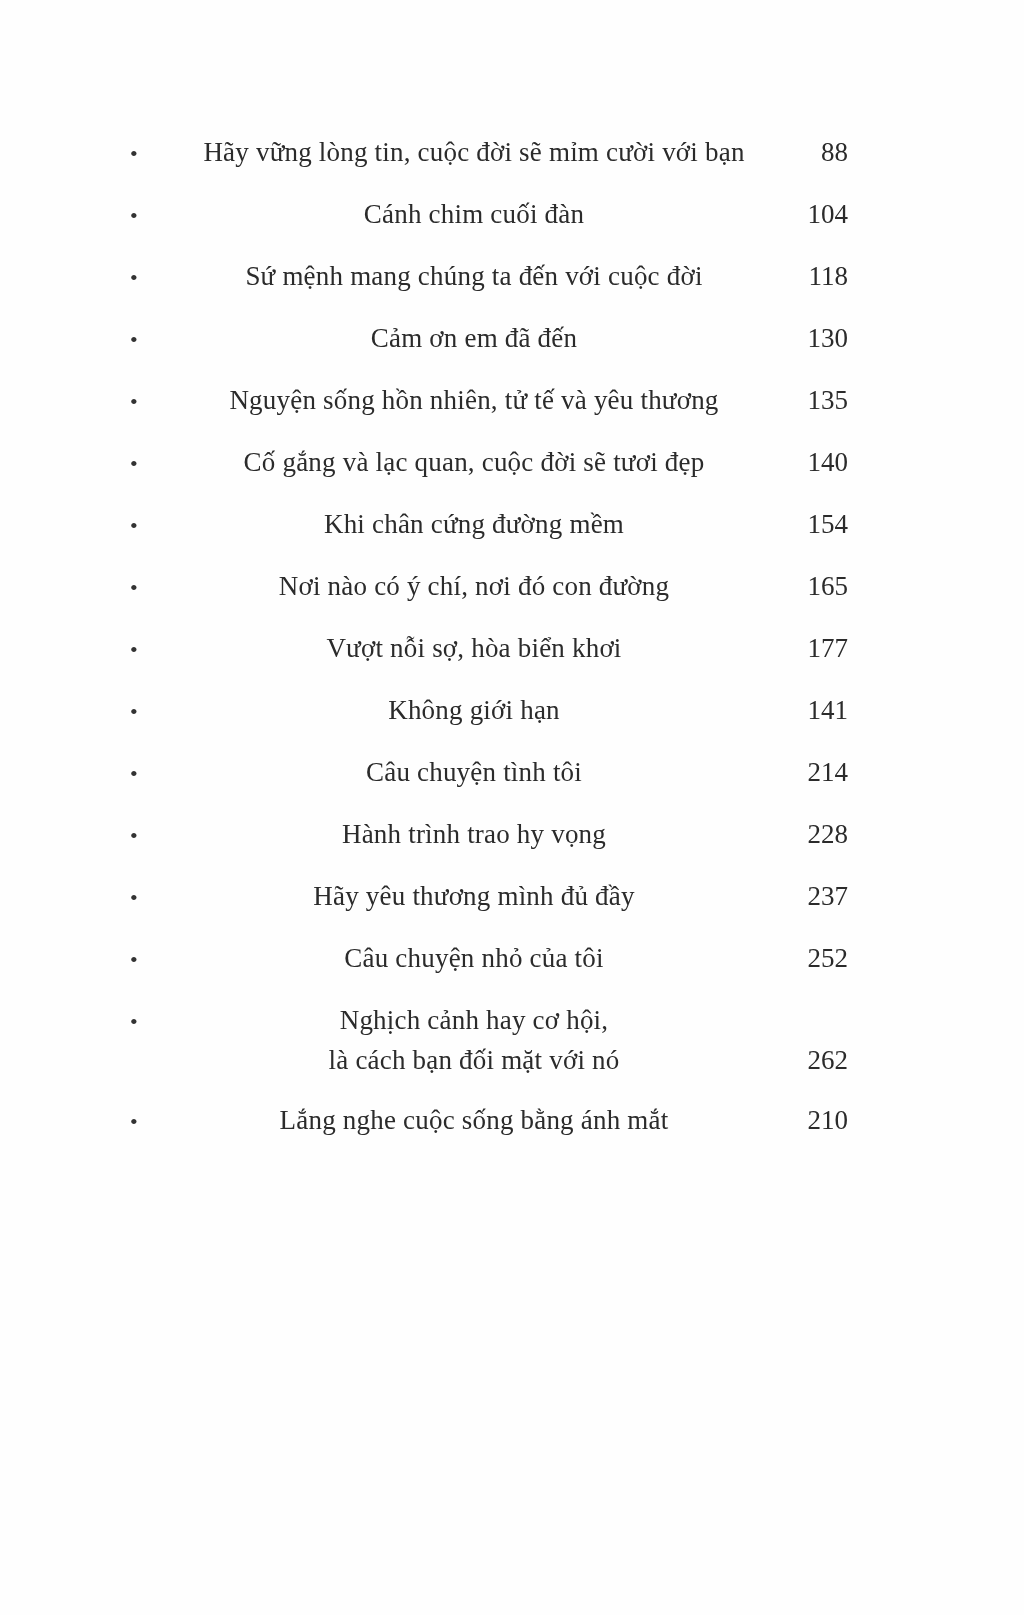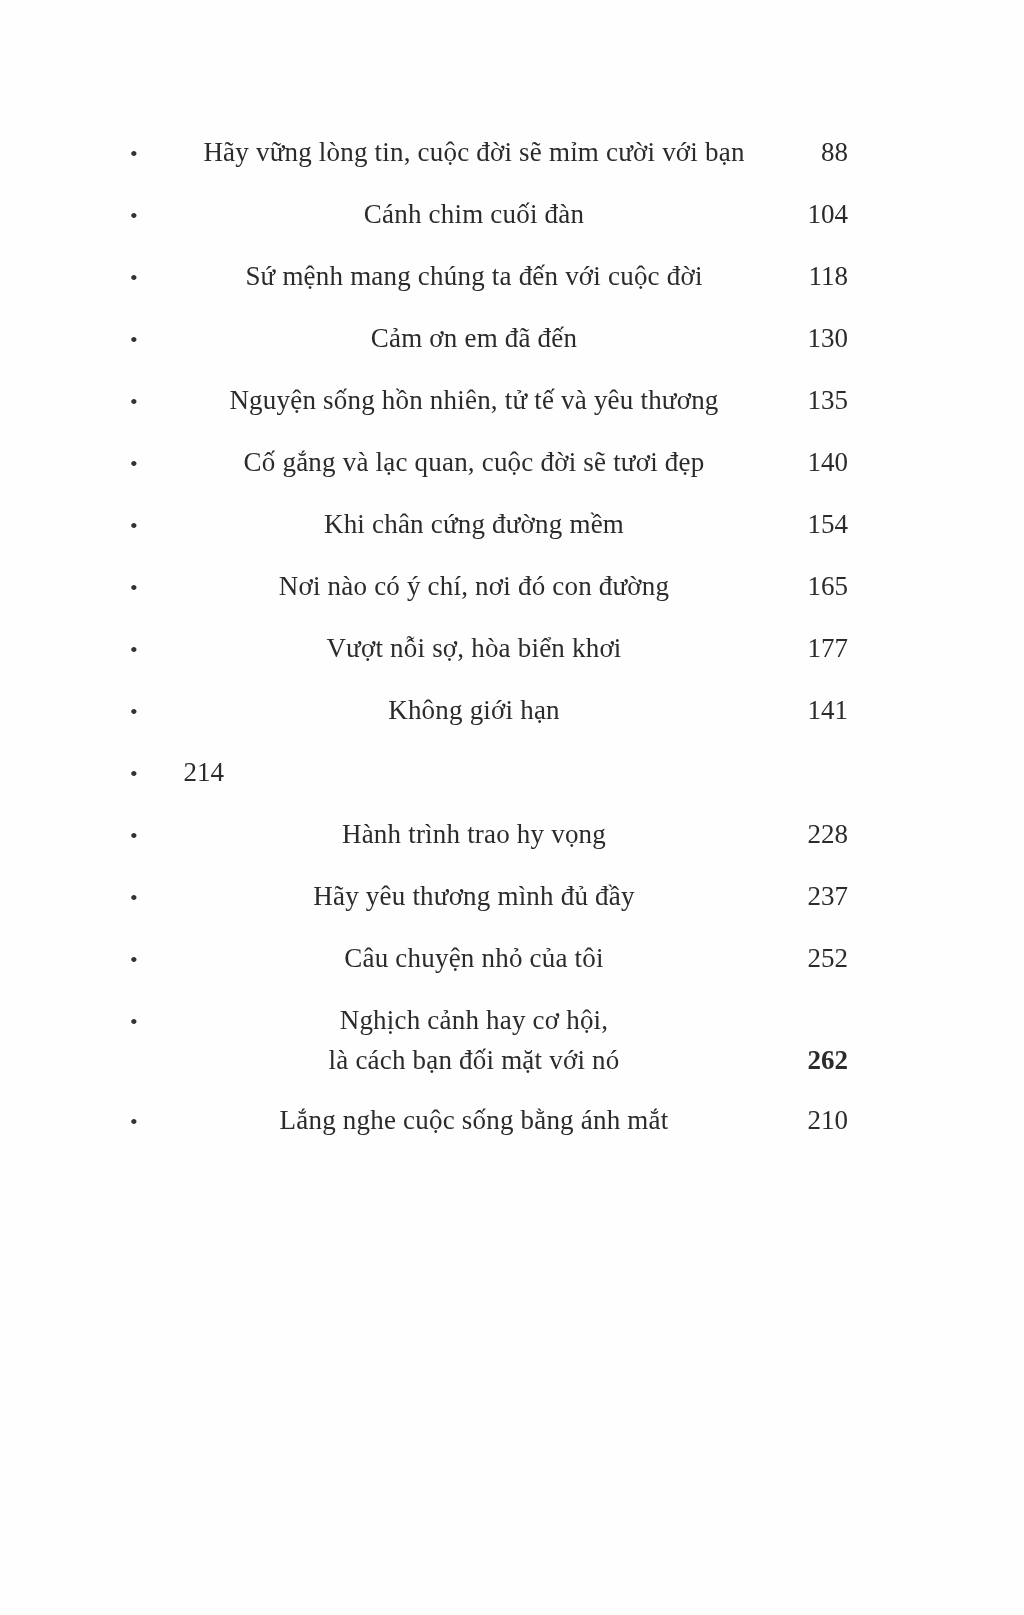--- a/index.html
+++ b/index.html
@@ -40,21 +40,20 @@
     letter-spacing: 0.2px;
     text-align: center;
   }
   .pagenum {
     flex: 0 0 auto;
     text-align: right;
     min-width: 56px;
   }
   .toc-row.two-line .pagenum {
     align-self: flex-end;
-    font-weight: bold;
   }
 </style>
 </head>
 <body>
 
 <div class="page">
   <div class="toc">
 
     <div class="toc-row">
       <span class="bullet">•</span>
@@ -111,20 +110,21 @@
     </div>
 
     <div class="toc-row">
       <span class="bullet">•</span>
       <span class="title">Không giới hạn</span>
       <span class="pagenum">141</span>
     </div>
 
     <div class="toc-row">
       <span class="bullet">•</span>
+      <span class="title">Câu chuyện tình tôi</span>
       <span class="pagenum">214</span>
     </div>
 
     <div class="toc-row">
       <span class="bullet">•</span>
       <span class="title">Hành trình trao hy vọng</span>
       <span class="pagenum">228</span>
     </div>
 
     <div class="toc-row">

